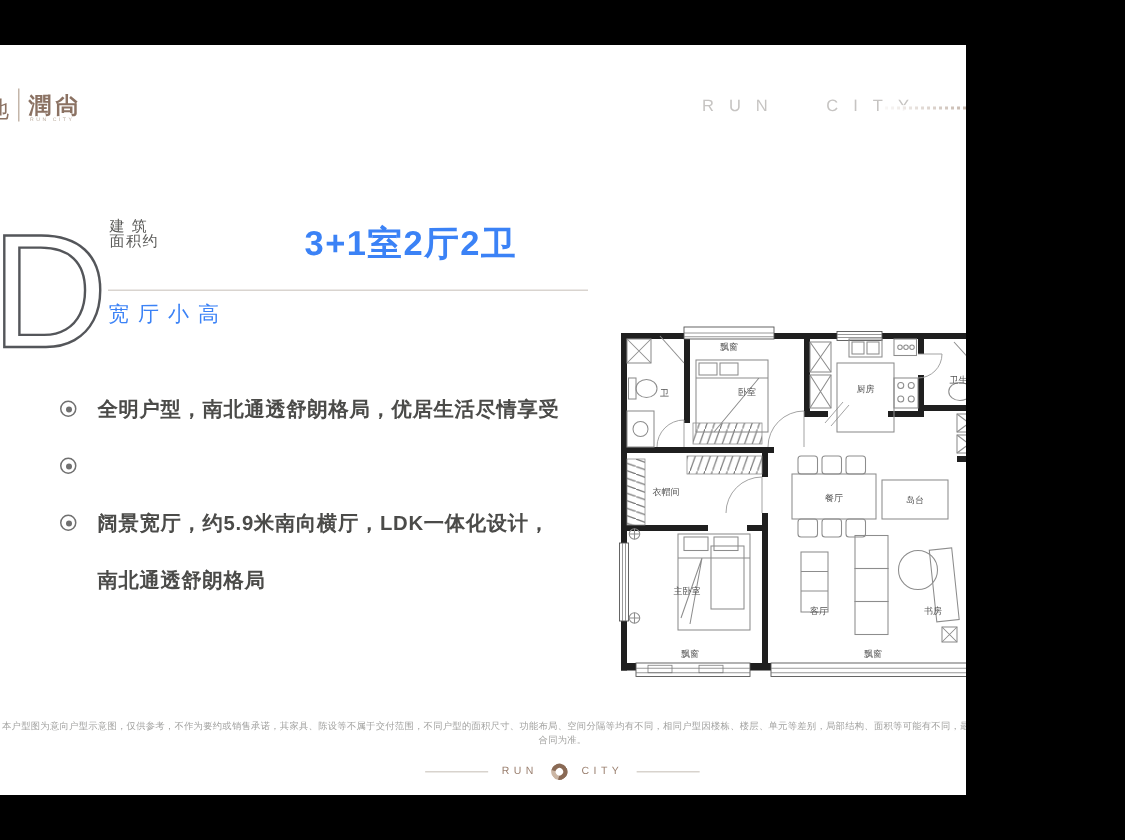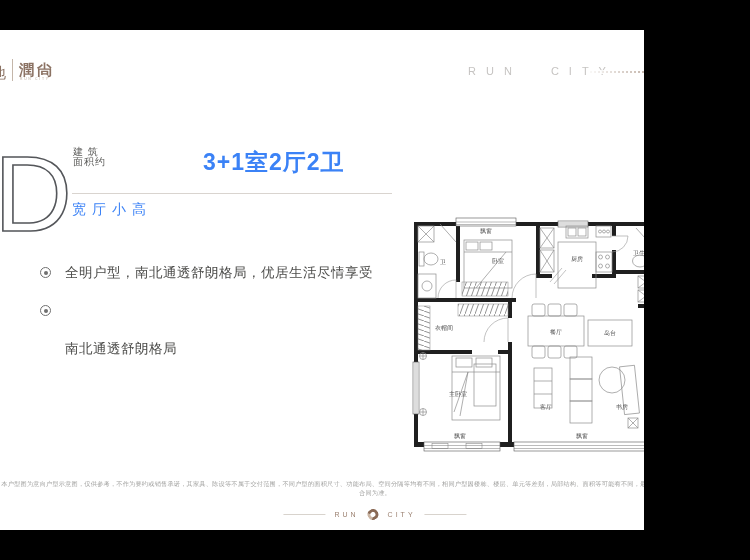--- a/index.html
+++ b/index.html
@@ -27,21 +27,21 @@
   .area-label{left:73px;top:117px;font-size:10px;color:#5a5a58;line-height:10px;letter-spacing:1px;}
   .area-value{left:101px;top:107px;font-size:44px;color:#a3846e;font-weight:500;letter-spacing:1px;}
   .area-value sup{font-size:16px;vertical-align:super;}
   .area-unit{font-size:26px;}
   .rooms{left:203px;top:117px;font-size:23px;font-weight:bold;color:#3b82f6;letter-spacing:1px;}
   .headline-rule{left:72px;top:163px;width:320px;height:1px;background:#d9d4cf;}
   .tagline{left:72px;top:171px;font-size:14px;letter-spacing:6px;color:#3b82f6;}
 
   
   .features{left:40px;top:234px;width:370px;}
-  .feature-row{position:relative;height:38px;}
+  .feature-row{position:relative;height:38px;font-weight:bold;}
   .bullet{position:absolute;left:0;top:3px;width:9px;height:9px;border:1px solid #707070;border-radius:50%;}
   .bullet::after{content:"";position:absolute;left:2.5px;top:2.5px;width:4px;height:4px;background:#707070;border-radius:50%;}
   .feature-text{position:absolute;left:25px;top:0;font-size:13.5px;color:#4b4b49;letter-spacing:.5px;}
 
   
   .disclaimer{left:0;top:450px;width:750px;text-align:center;font-size:6.2px;color:#a2a2a0;letter-spacing:.2px;}
   .footer{left:0;top:479px;width:750px;height:20px;}
   .footer-inner{position:absolute;left:50%;top:0;transform:translateX(-50%);display:flex;align-items:center;gap:9px;}
   .footer-line{width:42px;height:1px;background:#d8d3cd;}
   .footer-word{font-size:7px;letter-spacing:3px;color:#9b8070;}
@@ -101,20 +101,24 @@
     <div class="abs headline-rule"></div>
     <span class="abs tagline">宽厅小高</span>
 
     <div class="abs features">
       <div class="feature-row">
         <span class="bullet"></span>
         <span class="feature-text">全明户型，南北通透舒朗格局，优居生活尽情享受</span>
       </div>
       <div class="feature-row">
         <span class="bullet"></span>
+      </div>
+      <div class="feature-row">
+        <span class="bullet"></span>
+        <span class="feature-text">阔景宽厅，约5.9米南向横厅，LDK一体化设计，</span>
       </div>
       <div class="feature-row">
         <span class="feature-text">南北通透舒朗格局</span>
       </div>
     </div>
 
     <svg class="abs" style="left:410px;top:186px;" width="330" height="240" viewBox="0 0 330 240">
       <defs>
         <pattern id="hatch" width="5" height="14" patternUnits="userSpaceOnUse">
           <path d="M0,14 L5,0" stroke="#777" stroke-width="0.8"></path>

